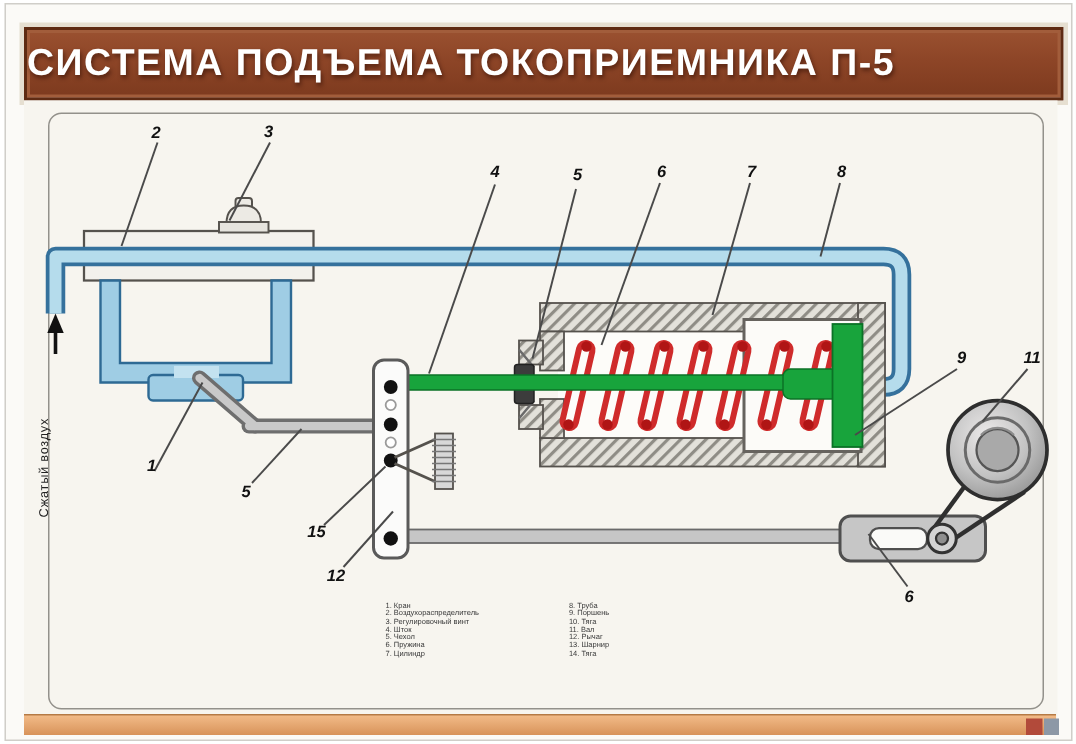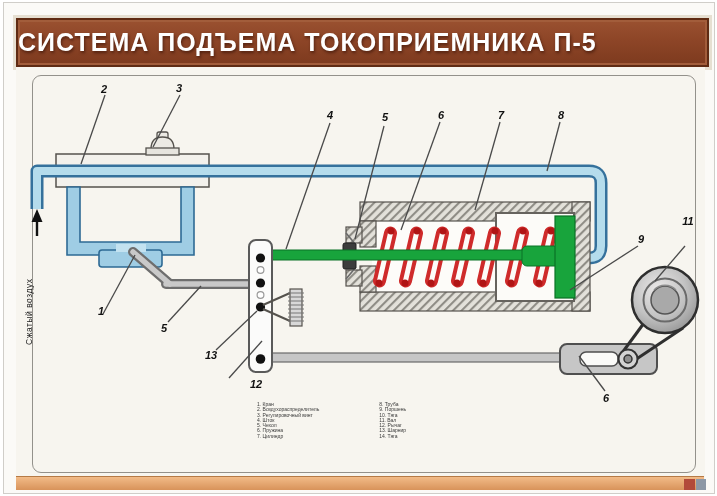--- a/index.html
+++ b/index.html
@@ -214,23 +214,23 @@
       <div class="n" style="left:85px;top:244px;">1</div>
       <div class="n" style="left:88px;top:22px;">2</div>
       <div class="n" style="left:163px;top:21px;">3</div>
       <div class="n" style="left:314px;top:48px;">4</div>
       <div class="n" style="left:369px;top:50px;">5</div>
       <div class="n" style="left:425px;top:48px;">6</div>
       <div class="n" style="left:485px;top:48px;">7</div>
       <div class="n" style="left:545px;top:48px;">8</div>
       <div class="n" style="left:625px;top:172px;">9</div>
       <div class="n" style="left:590px;top:331px;">6</div>
-      <div class="n" style="left:672px;top:154px;">11</div>
-      <div class="n" style="left:208px;top:317px;margin-left:32px;">12</div>
-      <div class="n" style="left:195px;top:288px;">13</div>
+      <div class="n" style="left:672px;top:172px;">11</div>
+      <div class="n" style="left:208px;top:317px;">12</div>
+      <div class="n" style="left:195px;top:288px;">15</div>
       <div class="n" style="left:148px;top:261px;">5</div>
 
       <div class="legend" style="left:241px;top:335px;">
         <div class="col">
           <div class="row">1. Кран</div>
           <div class="row">2. Воздухораспределитель</div>
           <div class="row">3. Регулировочный винт</div>
           <div class="row">4. Шток</div>
           <div class="row">5. Чехол</div>
           <div class="row">6. Пружина</div>

